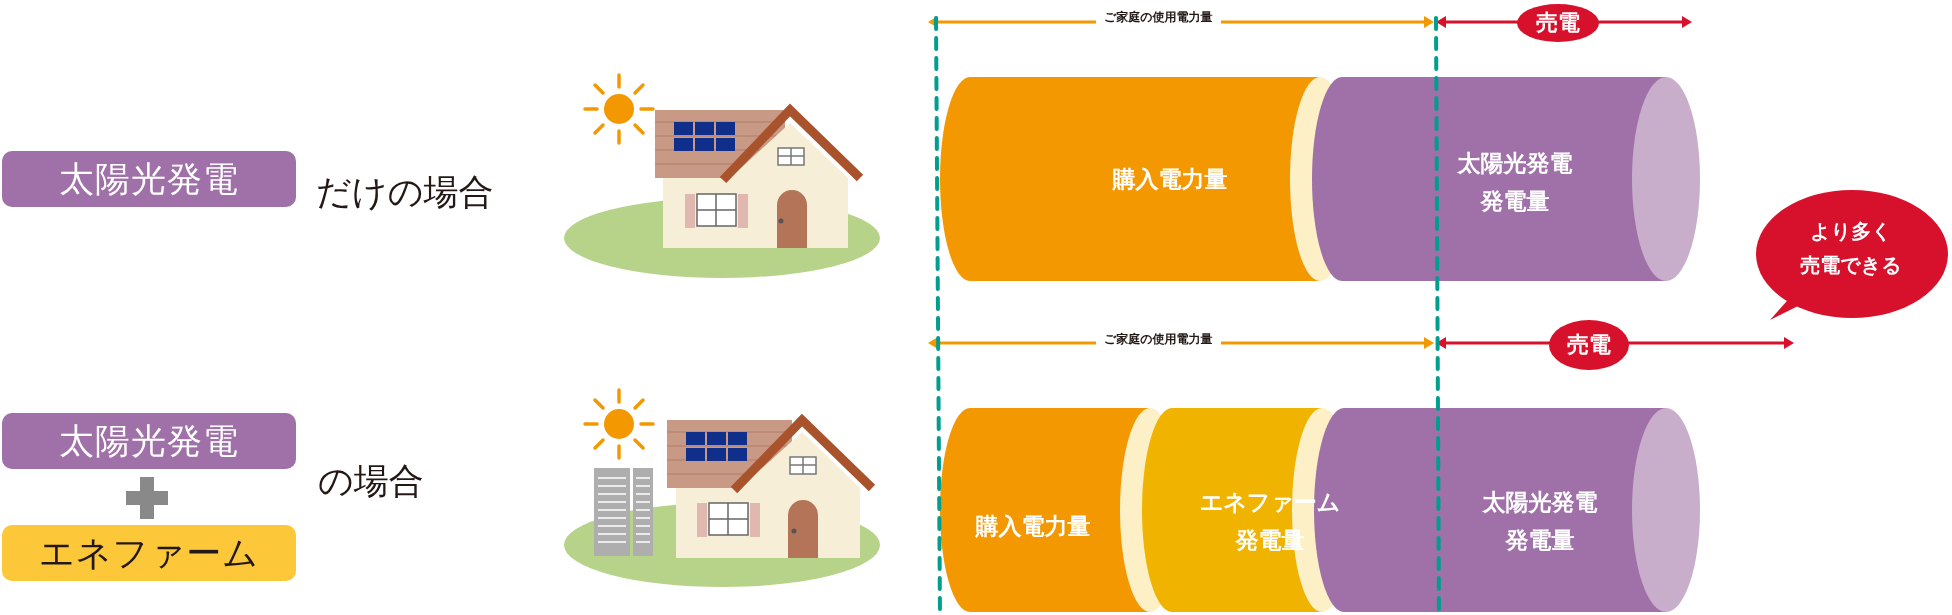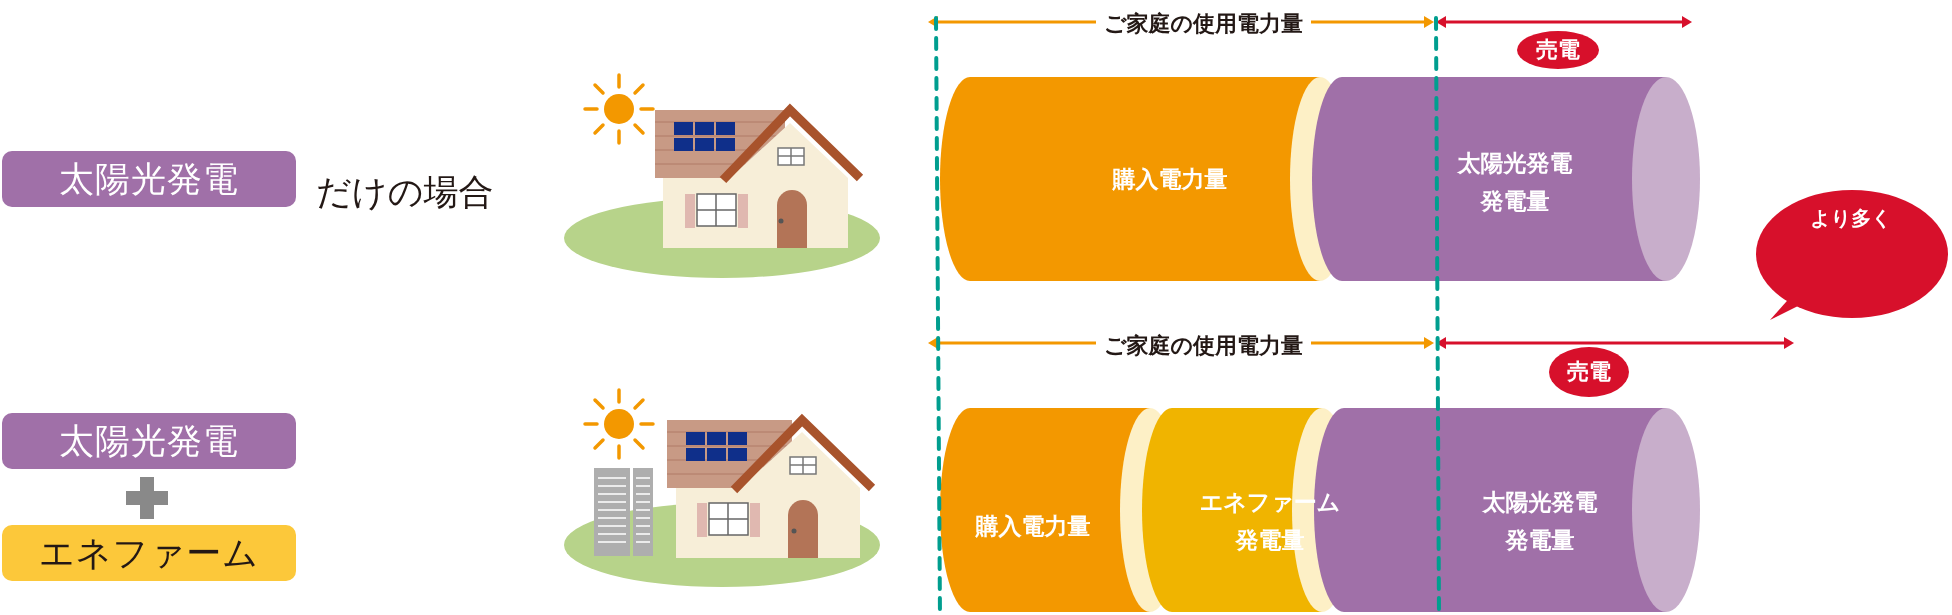--- a/index.html
+++ b/index.html
@@ -8,24 +8,24 @@
   .pill { position:absolute; border-radius:10px; display:flex; align-items:center; justify-content:center;
           font-size:35px; letter-spacing:1px; }
   .pill.purple { background:#a070a8; color:#ffffff; }
   .pill.yellow { background:#fcc83a; color:#231815; }
   .caption { position:absolute; color:#231815; font-size:35px; line-height:46px;margin-top:11px; }
   .plus { position:absolute; width:42px; height:42px; }
   .plus .h { position:absolute; left:0; top:14px; width:42px; height:14px; background:#898989; }
   .plus .v { position:absolute; left:14px; top:0; width:14px; height:42px; background:#898989; }
   .seglabel { position:absolute; color:#ffffff; font-weight:bold; font-size:23px; text-align:center;
               line-height:38px; white-space:nowrap; }
-  .dimlabel { position:absolute; font-weight:bold; font-size:22px; color:#231815; background:#fff;
+  .dimlabel { position:absolute; font-weight:bold; font-size:12px; color:#231815; background:#fff;
               padding:0 8px; white-space:nowrap; }
   .sell-badge { position:absolute; background:#d7102b; color:#fff; font-weight:bold; font-size:22px;
-                border-radius:50%; display:flex; align-items:center; justify-content:center;margin-top:27px; }
+                border-radius:50%; display:flex; align-items:center; justify-content:center; }
   .bubble-text { position:absolute; color:#fff; font-weight:bold; font-size:20px; text-align:center;
                  line-height:34px; white-space:nowrap; }
   svg { position:absolute; overflow:visible; }
 </style>
 </head>
 <body>
 
 <div class="pill purple" style="left:2px;top:151px;width:294px;height:56px;">太陽光発電</div>
 <div class="caption" style="left:316px;top:158px;">だけの場合</div>
 
@@ -100,31 +100,33 @@
 <div class="seglabel" style="left:1040px;top:160px;width:260px;">購入電力量</div>
 <div class="seglabel" style="left:1395px;top:144px;width:240px;">
   <div>太陽光発電</div>
   <div>発電量</div>
 </div>
 
 <svg style="left:1740px;top:180px;" width="212" height="150" viewBox="0 0 212 150">
   <polygon points="30,140 70,95 100,105" fill="#d7102b"></polygon>
   <ellipse cx="112" cy="74" rx="96" ry="64" fill="#d7102b"></ellipse>
 </svg>
-<div class="bubble-text" style="left:1766px;top:201px;width:170px;">
+<div class="bubble-text" style="left:1766px;top:214px;width:170px;">
   <div>より多く</div>
+  <div>売電できる</div>
 </div>
 
 <div class="pill purple" style="left:2px;top:413px;width:294px;height:56px;">太陽光発電</div>
 <div class="plus" style="left:126px;top:477px;">
   <div class="h"></div>
     <div class="v"></div>
 </div>
 <div class="pill yellow" style="left:2px;top:525px;width:294px;height:56px;">エネファーム</div>
 <div class="caption" style="left:318px;top:447px;">
+  <div>の場合</div>
 </div>
 
 <svg style="left:560px;top:380px;" width="330" height="230" viewBox="0 0 330 230">
   <ellipse cx="162" cy="165" rx="158" ry="42" fill="#b7d38a"></ellipse>
   <g fill="#f39800">
     <circle cx="59" cy="44" r="15"></circle>
     <g stroke="#f39800" stroke-width="3.5" stroke-linecap="round">
       <line x1="59" y1="10" x2="59" y2="22"></line>
         <line x1="59" y1="66" x2="59" y2="78"></line>
       <line x1="25" y1="44" x2="37" y2="44"></line>

